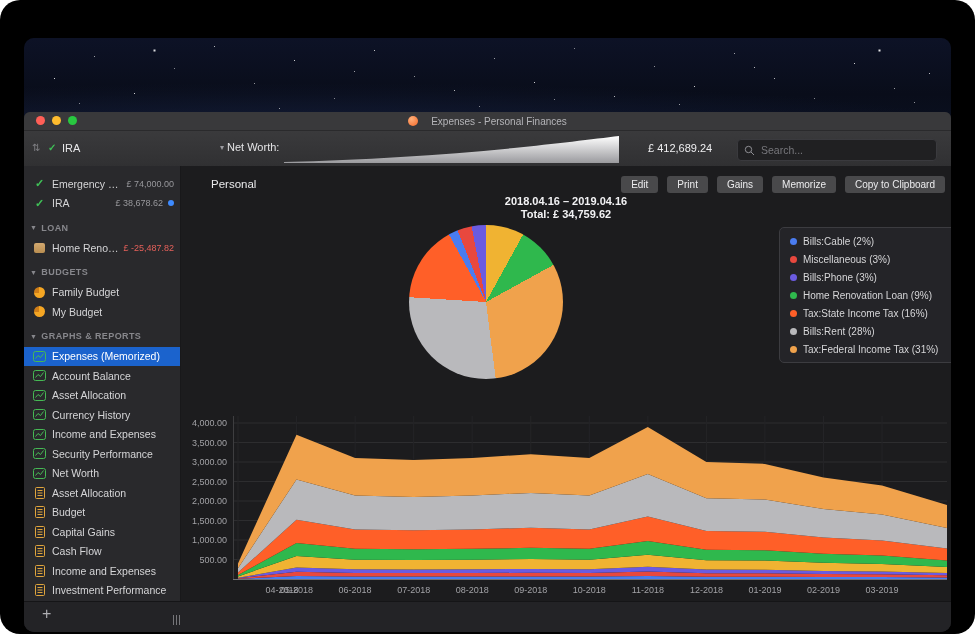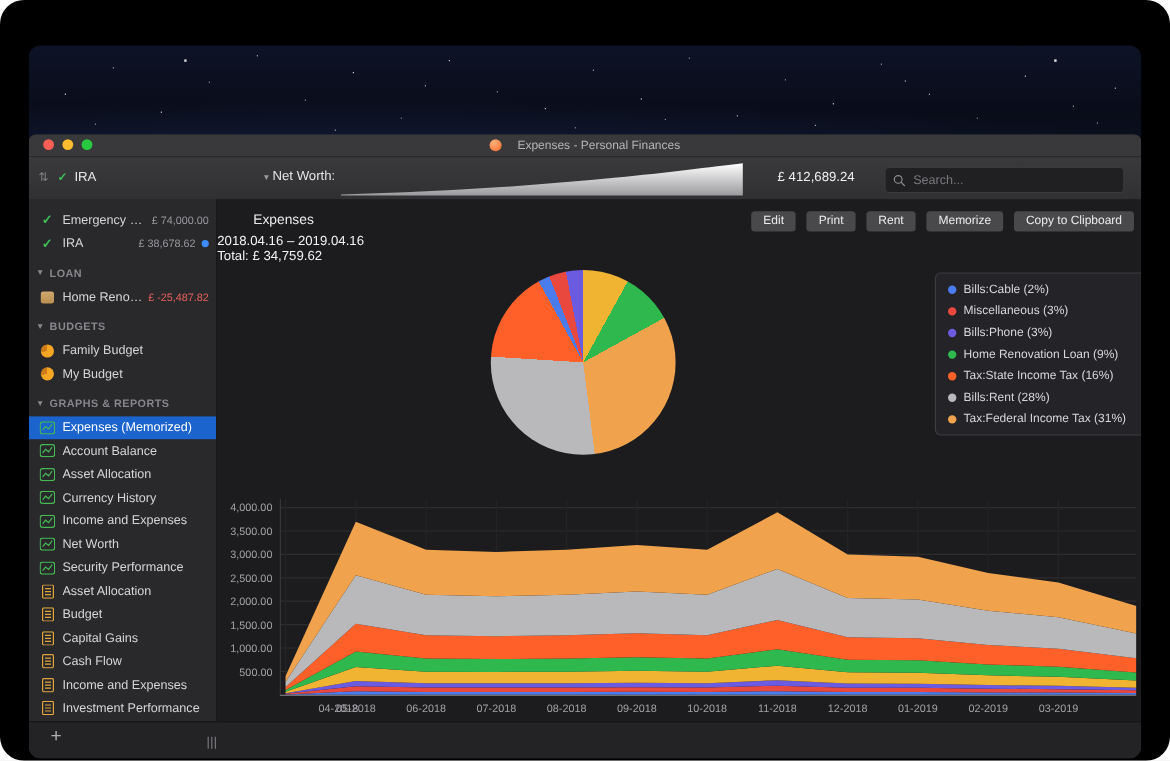--- a/index.html
+++ b/index.html
@@ -68,22 +68,22 @@
   .ic-check{color:#3fbf57;font-weight:bold;font-size:11px}
   .ic-loan{width:11px;height:10px;border-radius:2px;background:linear-gradient(#d2a86f,#b98e51)}
   .ic-budget{width:11px;height:11px;border-radius:50%;
              background:conic-gradient(#f5a623 0 72%,#cf7d18 72% 100%)}
   
   .content{position:relative;flex:1;background:#1c1c1e;overflow:hidden}
   .rtitle{position:absolute;left:30px;top:12px;font-size:11.5px;color:#e9e9eb}
   .btns{position:absolute;top:10px;right:6px;display:flex;gap:9px}
   .rbtn{height:17px;padding:0 10px;background:#49494b;border-radius:3px;color:#ececee;
         font-size:10px;display:flex;align-items:center}
-  .daterange,.total{position:absolute;left:0;right:0;text-align:left;font-size:11px;
-                    font-weight:normal;color:#f2f2f4}
+  .daterange,.total{position:absolute;left:0;right:0;text-align:center;font-size:11px;
+                    font-weight:bold;color:#f2f2f4}
   .daterange{top:29px}.total{top:42px}
   #pie{position:absolute;left:228px;top:59px;width:154px;height:154px;border-radius:50%}
   .legend{position:absolute;left:598px;top:61px;width:168px;background:#242428;
           border:1px solid #3c3c40;border-radius:5px;padding:4px 10px}
   .lrow{display:flex;align-items:center;gap:6px;height:18px;font-size:10px;color:#d6d6d8;white-space:nowrap}
   .ldot{width:7px;height:7px;border-radius:50%;flex:0 0 7px}
   #area{position:absolute;left:52px;top:240px}
   .ylab{position:absolute;left:0;width:46px;text-align:right;font-size:9px;color:#a2a2a6}
   .xlab{position:absolute;top:419px;width:48px;text-align:center;font-size:9px;color:#a2a2a6}
   
@@ -233,30 +233,30 @@
                 </span>
                 <span class="sb-label">Income and Expenses</span>
               </div>
               <div class="sb-row">
                 <span class="ic">
                   <svg width="13" height="11" viewBox="0 0 13 11">
                     <rect x="0.5" y="0.5" width="12" height="10" rx="2" fill="none" stroke="#46b954"></rect>
                     <polyline points="2.5,7.5 5,4.5 7.5,6.5 10.5,2.5" fill="none" stroke="#46b954"></polyline>
                   </svg>
                 </span>
+                <span class="sb-label">Security Performance</span>
+              </div>
+              <div class="sb-row">
+                <span class="ic">
+                  <svg width="13" height="11" viewBox="0 0 13 11">
+                    <rect x="0.5" y="0.5" width="12" height="10" rx="2" fill="none" stroke="#46b954"></rect>
+                    <polyline points="2.5,7.5 5,4.5 7.5,6.5 10.5,2.5" fill="none" stroke="#46b954"></polyline>
+                  </svg>
+                </span>
                 <span class="sb-label">Net Worth</span>
-              </div>
-              <div class="sb-row">
-                <span class="ic">
-                  <svg width="13" height="11" viewBox="0 0 13 11">
-                    <rect x="0.5" y="0.5" width="12" height="10" rx="2" fill="none" stroke="#46b954"></rect>
-                    <polyline points="2.5,7.5 5,4.5 7.5,6.5 10.5,2.5" fill="none" stroke="#46b954"></polyline>
-                  </svg>
-                </span>
-                <span class="sb-label">Security Performance</span>
               </div>
               <div class="sb-row">
                 <span class="ic">
                   <svg width="10" height="12" viewBox="0 0 10 12">
                     <rect x="0.5" y="0.5" width="9" height="11" rx="1" fill="none" stroke="#dfa43c"></rect>
                     <line x1="2.5" y1="3.5" x2="7.5" y2="3.5" stroke="#dfa43c"></line>
                     <line x1="2.5" y1="6" x2="7.5" y2="6" stroke="#dfa43c"></line>
                     <line x1="2.5" y1="8.5" x2="7.5" y2="8.5" stroke="#dfa43c"></line>
                   </svg>
                 </span>
@@ -314,25 +314,25 @@
                     <line x1="2.5" y1="6" x2="7.5" y2="6" stroke="#dfa43c"></line>
                     <line x1="2.5" y1="8.5" x2="7.5" y2="8.5" stroke="#dfa43c"></line>
                   </svg>
                 </span>
                 <span class="sb-label">Investment Performance</span>
               </div>
             </div>
         </div>
 
         <div class="content">
-          <span class="rtitle">Expenses</span>
+          <span class="rtitle">Personal</span>
           <div class="btns" id="btns">
               <div class="rbtn">Edit</div>
               <div class="rbtn">Print</div>
-              <div class="rbtn">Rent</div>
+              <div class="rbtn">Gains</div>
               <div class="rbtn">Memorize</div>
               <div class="rbtn">Copy to Clipboard</div>
             </div>
           <div class="daterange">2018.04.16 – 2019.04.16</div>
           <div class="total">Total: £ 34,759.62</div>
           <div id="pie" style="background: conic-gradient(rgb(240, 179, 50) 0%, rgb(240, 179, 50) 8%, rgb(47, 184, 77) 8%, rgb(47, 184, 77) 17%, rgb(240, 162, 76) 17%, rgb(240, 162, 76) 48%, rgb(185, 185, 188) 48%, rgb(185, 185, 188) 76%, rgb(255, 95, 40) 76%, rgb(255, 95, 40) 92%, rgb(74, 124, 240) 92%, rgb(74, 124, 240) 94%, rgb(232, 72, 62) 94%, rgb(232, 72, 62) 97%, rgb(107, 91, 224) 97%, rgb(107, 91, 224) 100%);"></div>
           <div class="legend" id="legend">
               <div class="lrow">
                 <span class="ldot" style="background:#4a7cf0"></span>
                 <span>Bills:Cable (2%)</span>

